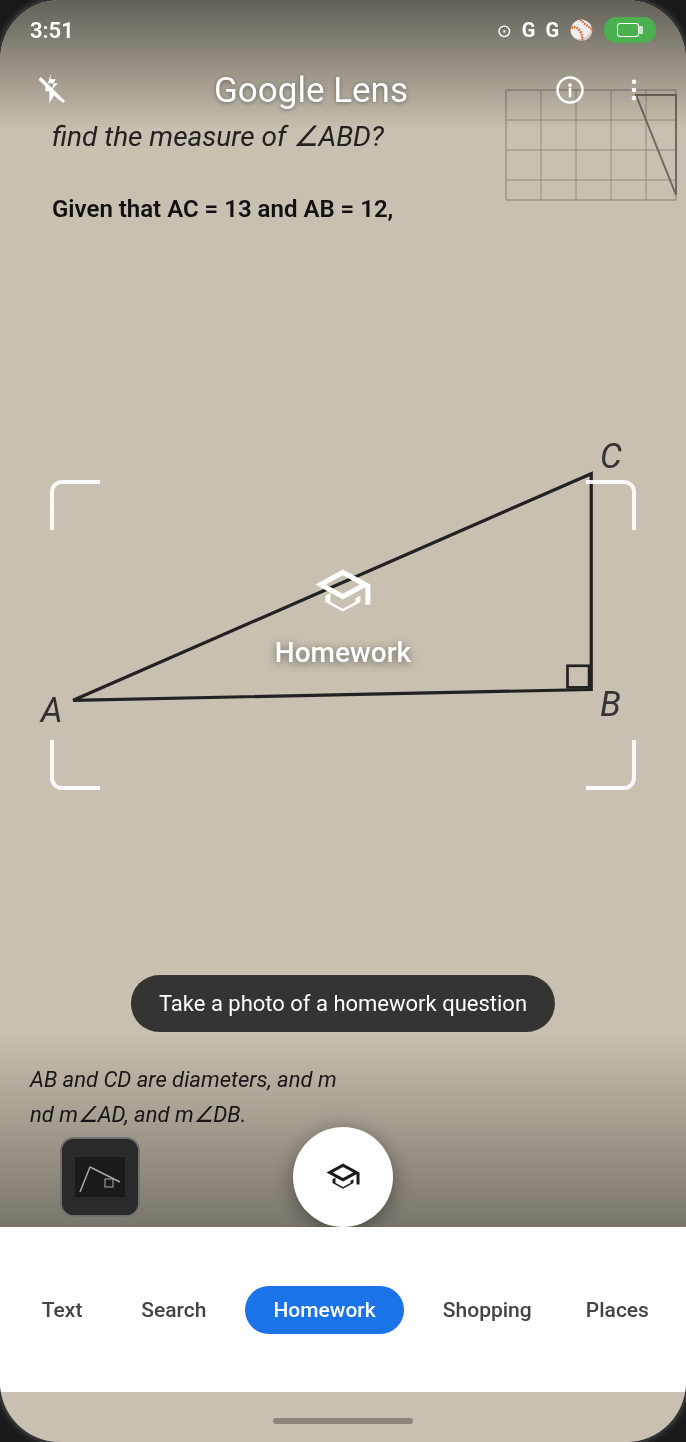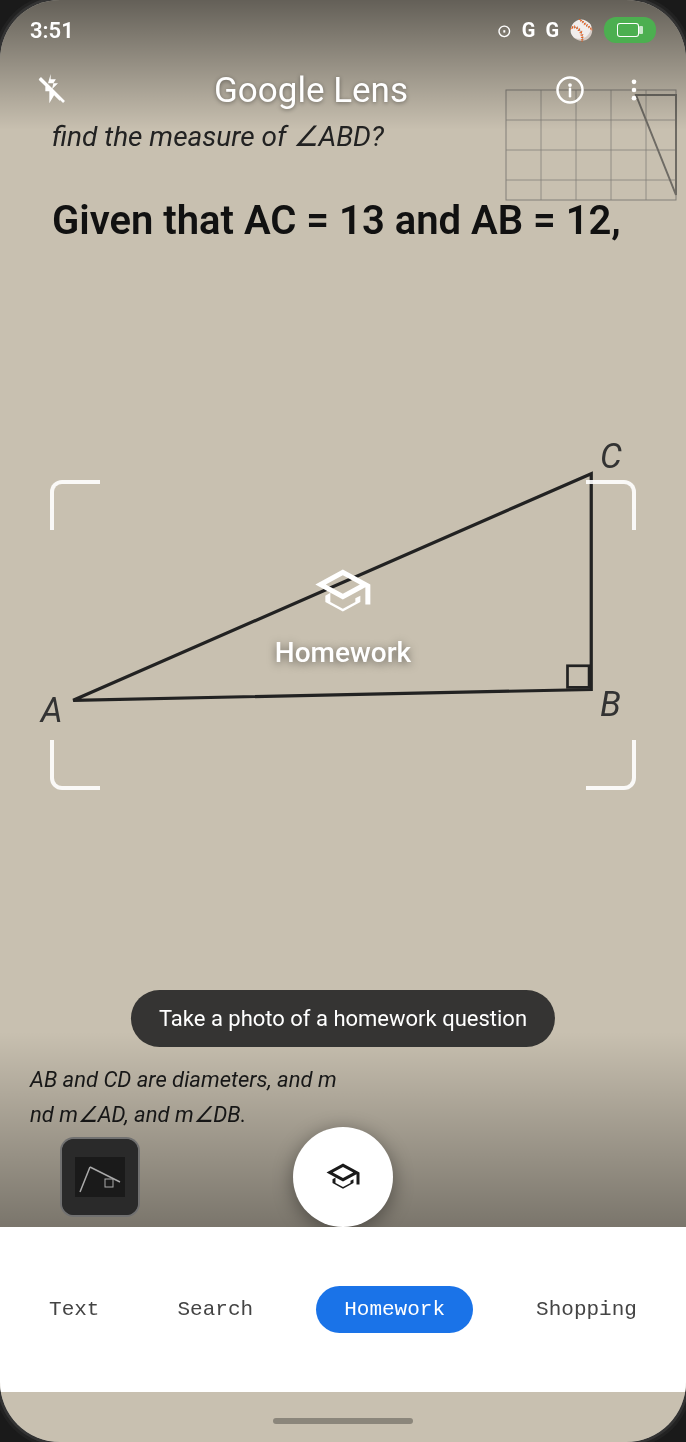--- a/index.html
+++ b/index.html
@@ -55,21 +55,21 @@
     }
 
     .worksheet-line-1 {
       font-size: 28px;
       font-style: italic;
       margin-bottom: 40px;
       color: #222;
     }
 
     .worksheet-line-2 {
-      font-size: 40px;
+      font-size: 24px;
       font-weight: 600;
       line-height: 1.4;
       color: #111;
       margin-bottom: 20px;
     }
 
     .grid-lines {
       width: 100%;
       height: 100%;
     }
@@ -165,21 +165,21 @@
 
     .bottom-text-line {
       font-size: 22px;
       font-style: italic;
       line-height: 1.6;
     }
 
     
     .tooltip {
       position: absolute;
-      bottom: 395px;
+      bottom: 410px;
       left: 50%;
       transform: translateX(-50%);
       background: rgba(40, 40, 40, 0.92);
       color: white;
       padding: 16px 28px;
       border-radius: 30px;
       font-size: 22px;
       white-space: nowrap;
       z-index: 10;
     }
@@ -344,21 +344,20 @@
     .tab-item.active {
       background: #1a73e8;
       border-radius: 30px;
       padding: 12px 28px;
     }
 
     .tab-label {
       font-size: 21px;
       color: #444;
       font-weight: 500;
-      font-family: Liberation Mono, monospace;
     }
 
     .tab-item.active .tab-label {
       color: white;
     }
 
     
     .home-indicator {
       position: absolute;
       bottom: 18px;
@@ -535,18 +534,21 @@
       </div>
       <div class="tab-item">
         <span class="tab-label">Search</span>
       </div>
       <div class="tab-item active">
         <span class="tab-label">Homework</span>
       </div>
       <div class="tab-item">
         <span class="tab-label">Shopping</span>
       </div>
+      <div class="tab-item">
+        <span class="tab-label">Places</span>
+      </div>
     </div>
 
     <div class="home-indicator"></div>
 
   </div>
 </div>
 
 </body></html>

